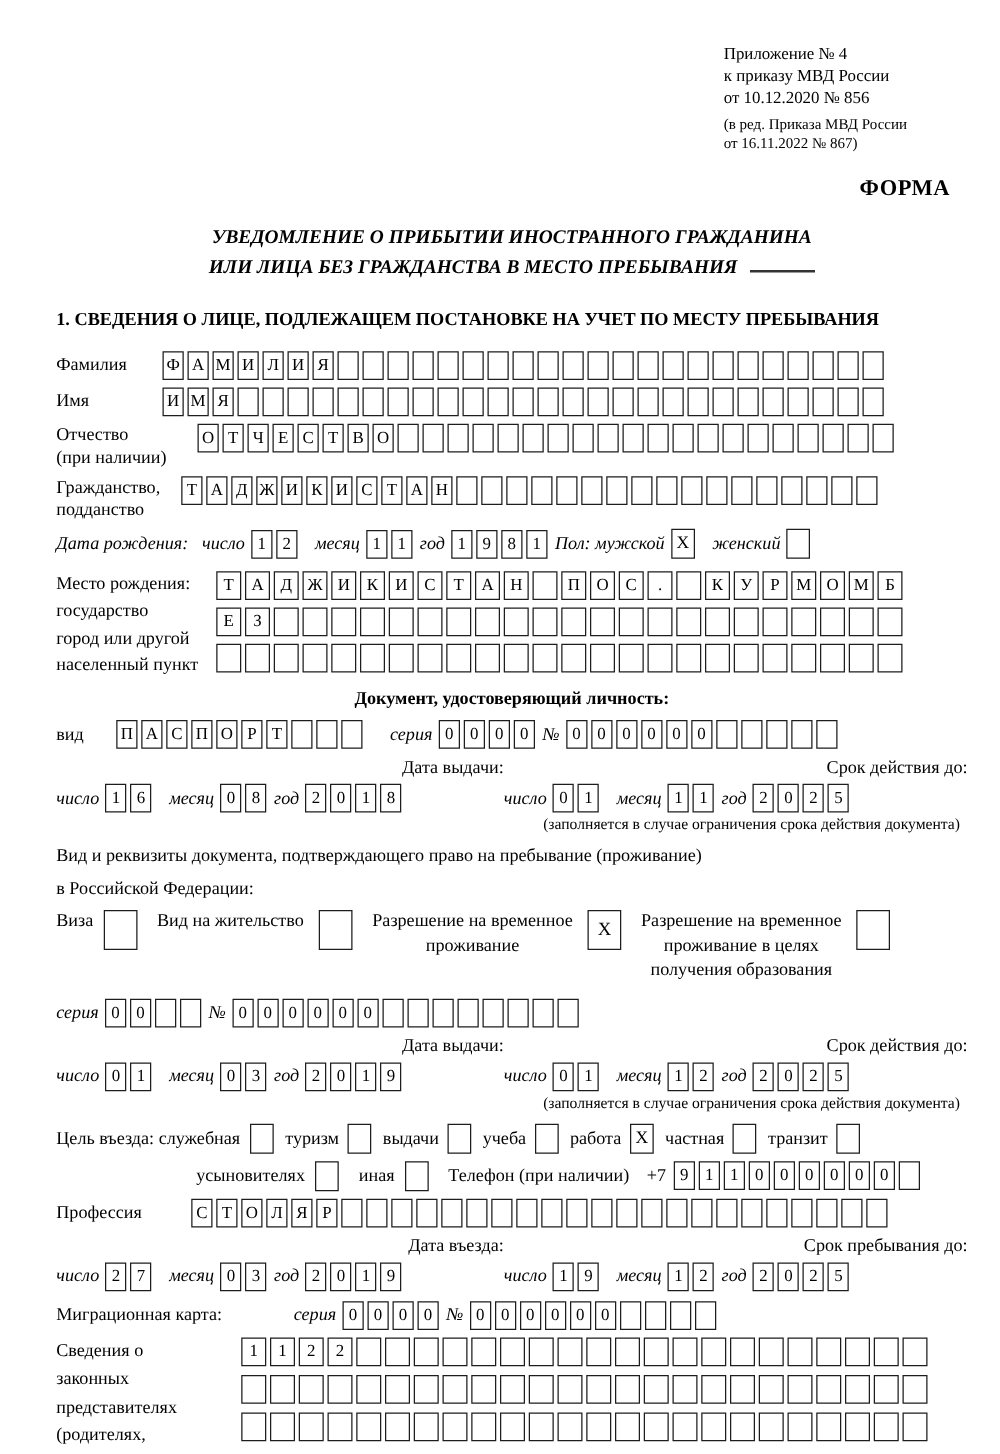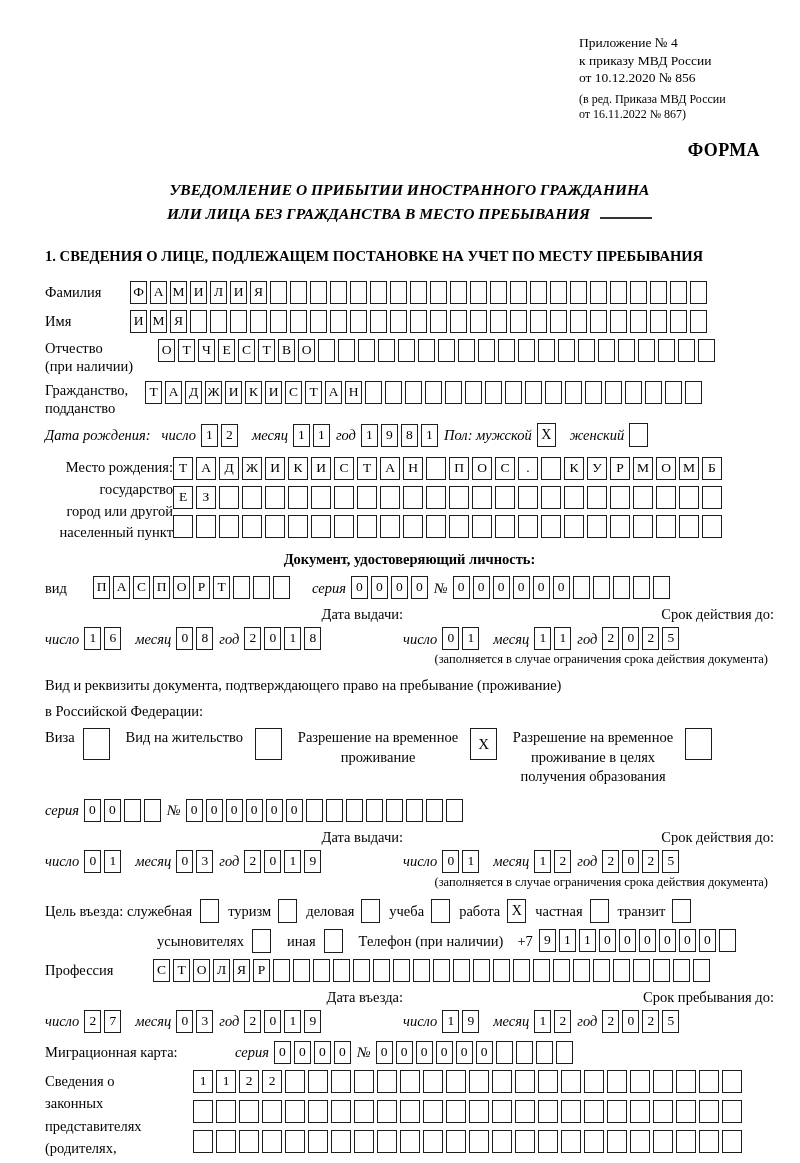--- a/index.html
+++ b/index.html
@@ -240,21 +240,21 @@
         <span class="cell">9</span>
         <span class="cell">8</span>
         <span class="cell">1</span>
       </span>
     <span class="dlbl mls">Пол: мужской</span>
     <span class="cb">X</span>
     <span class="dlbl mlf">женский</span>
     <span class="cb"></span>
   </div>
 
-  <div class="row top" style="margin-top:10px;text-align:right;">
+  <div class="row top" style="margin-top:10px;">
     <span class="lbl w128 stack" style="line-height:1.5;">
       <span>Место рождения:</span>
       <span>государство</span>
       <span>город или другой</span>
       <span>населенный пункт</span>
     </span>
     <span class="stack" style="gap:6px;">
       <span class="cellrow wide">
           <span class="cell">Т</span>
           <span class="cell">А</span>
@@ -513,21 +513,21 @@
   <div class="note">(заполняется в случае ограничения срока действия документа)</div>
 
   <div class="row">
     <span>Цель въезда: служебная</span>
     <span class="cb gap8"></span>
     <span class="pgroup">
         <span class="plbl">туризм</span>
         <span class="cb"></span>
       </span>
     <span class="pgroup">
-        <span class="plbl">деловая</span>
+        <span class="plbl">выдачи</span>
         <span class="cb"></span>
       </span>
     <span class="pgroup">
         <span class="plbl">учеба</span>
         <span class="cb"></span>
       </span>
     <span class="pgroup">
         <span class="plbl">работа</span>
         <span class="cb">X</span>
       </span>

